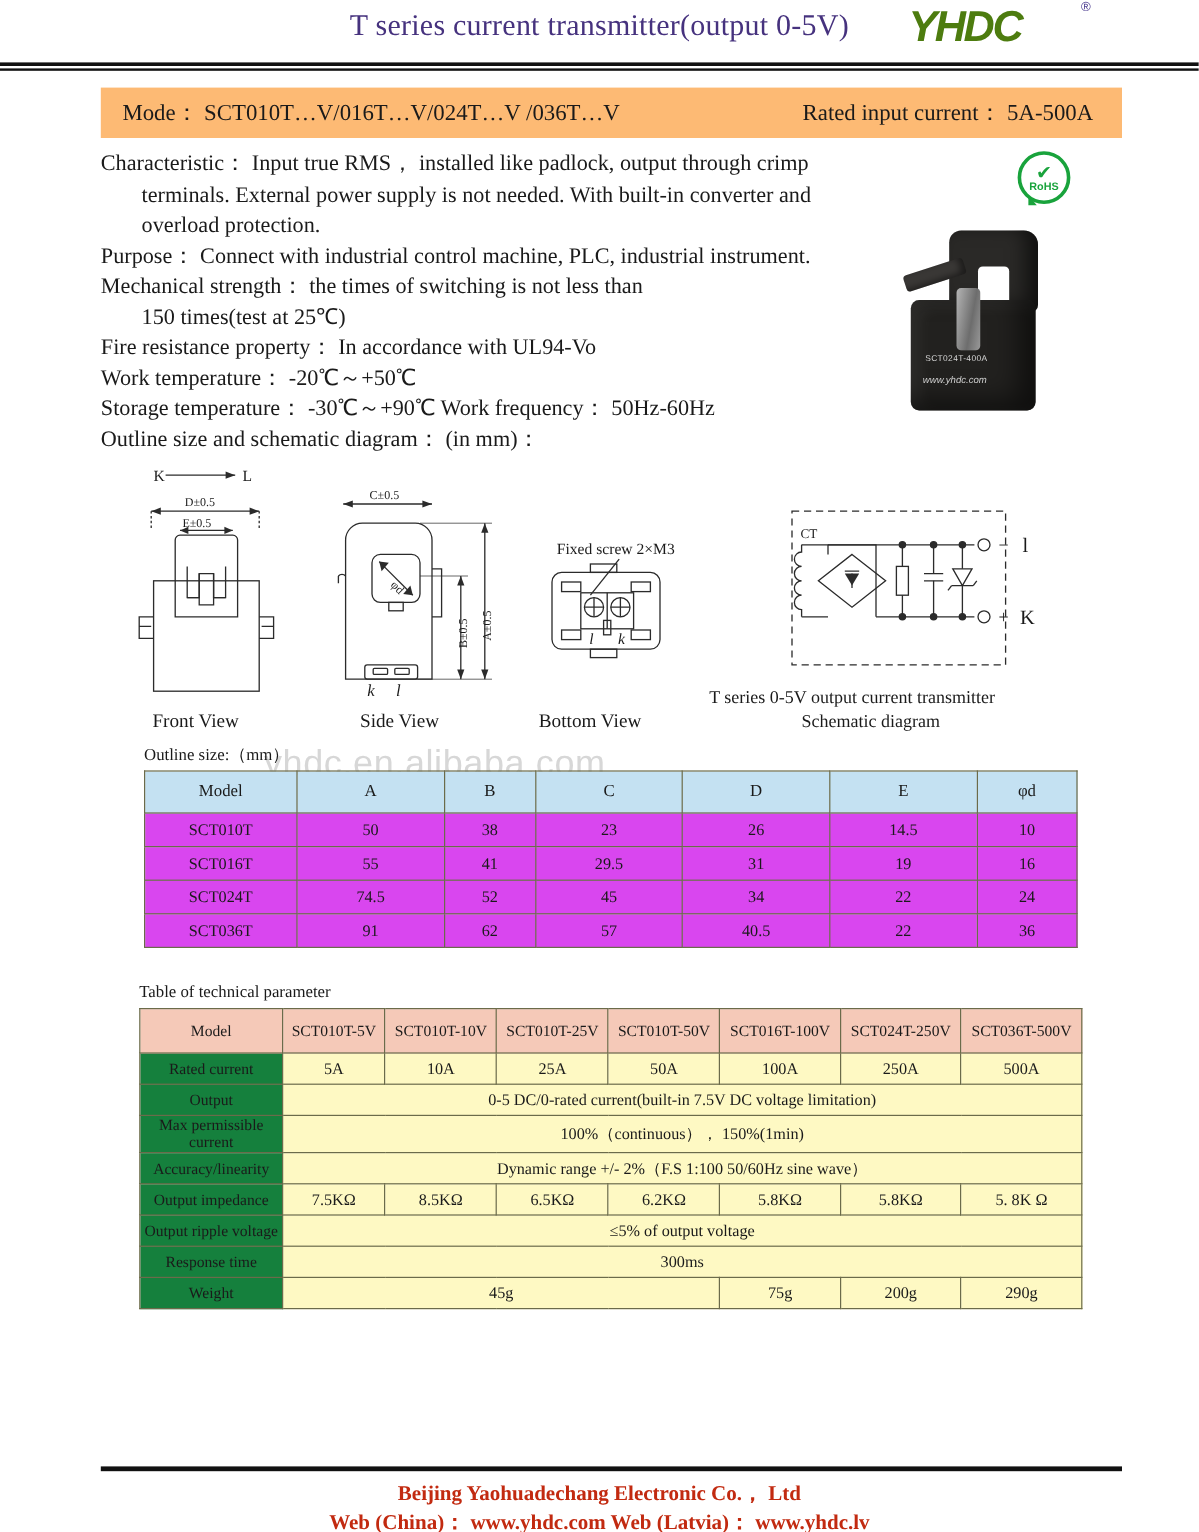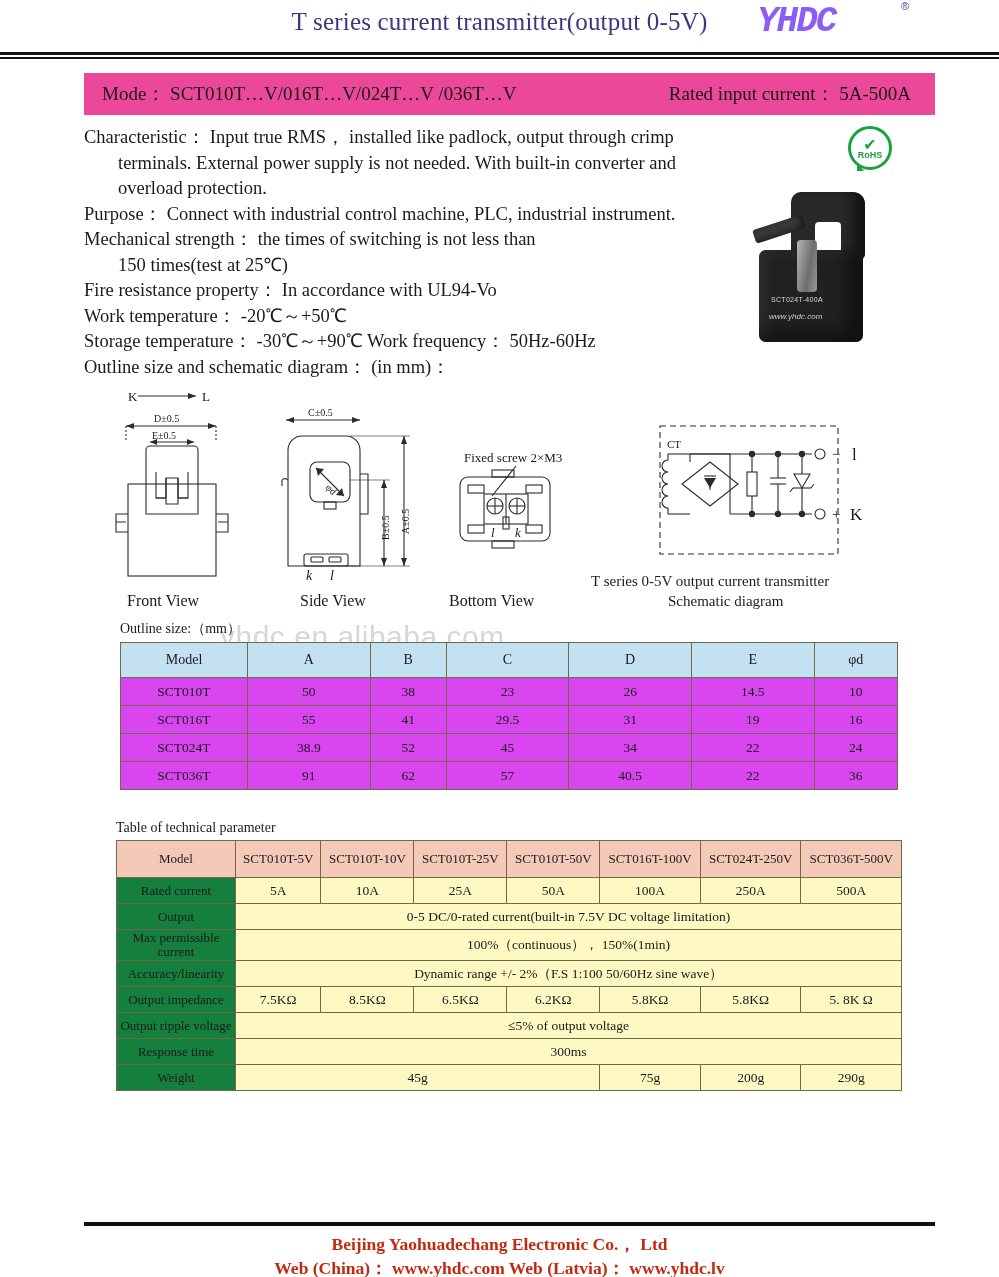--- a/index.html
+++ b/index.html
@@ -12,37 +12,37 @@
   .header{position:relative;height:52px;}
   .title{
     position:absolute;left:0;right:0;top:8px;text-align:center;
     font-size:25px;color:#46327e;font-family:"Liberation Serif",serif;
     letter-spacing:.2px;
   }
   .logo{
     position:absolute;right:92px;top:2px;width:150px;height:42px;
   }
   .logo-text{
-    font-family:Liberation Mono, monospace;font-weight:bold;
-    font-size:36px;color:#8b5cf6;letter-spacing:-2px;
+    font-family:Liberation Sans, sans-serif;font-weight:bold;
+    font-size:36px;color:#4d7c0f;letter-spacing:-2px;
     font-style:italic;line-height:40px;
   }
   .logo-r{
     position:absolute;right:-2px;top:-2px;font-size:11px;color:#4a3a8f;
     font-family:"Liberation Sans",sans-serif;font-style:normal;
   }
   .logo-year{
     position:absolute;right:12px;top:8px;font-size:7px;color:#ffffff;
     writing-mode:vertical-rl;letter-spacing:1px;
     font-family:"Liberation Sans",sans-serif;font-style:normal;font-weight:bold;
   }
   .rule-top{border-top:3px solid #111;border-bottom:2px solid #111;height:2px;margin:0 0 0 0;}
   
   .banner{
-    margin:14px 64px 0 84px;background:#ec4899;height:42px;
+    margin:14px 64px 0 84px;background:#fdba74;height:42px;
     display:flex;align-items:center;
   }
   .banner-left{padding-left:18px;font-size:19px;}
   .banner-right{margin-left:auto;padding-right:24px;font-size:19px;}
   
   .specs{margin:10px 0 0 84px;width:620px;font-size:18.5px;line-height:25.5px;}
   .specs p{margin:0;}
   .ind{padding-left:34px;font-family:Liberation Serif, serif;}
   
   .rohs{
@@ -355,21 +355,21 @@
         <td>SCT016T</td>
         <td>55</td>
         <td>41</td>
         <td>29.5</td>
         <td>31</td>
         <td>19</td>
         <td>16</td>
       </tr>
       <tr>
         <td>SCT024T</td>
-        <td>38.9</td>
+        <td>74.5</td>
         <td>52</td>
         <td>45</td>
         <td>34</td>
         <td>22</td>
         <td>24</td>
       </tr>
       <tr>
         <td>SCT036T</td>
         <td>91</td>
         <td>62</td>

